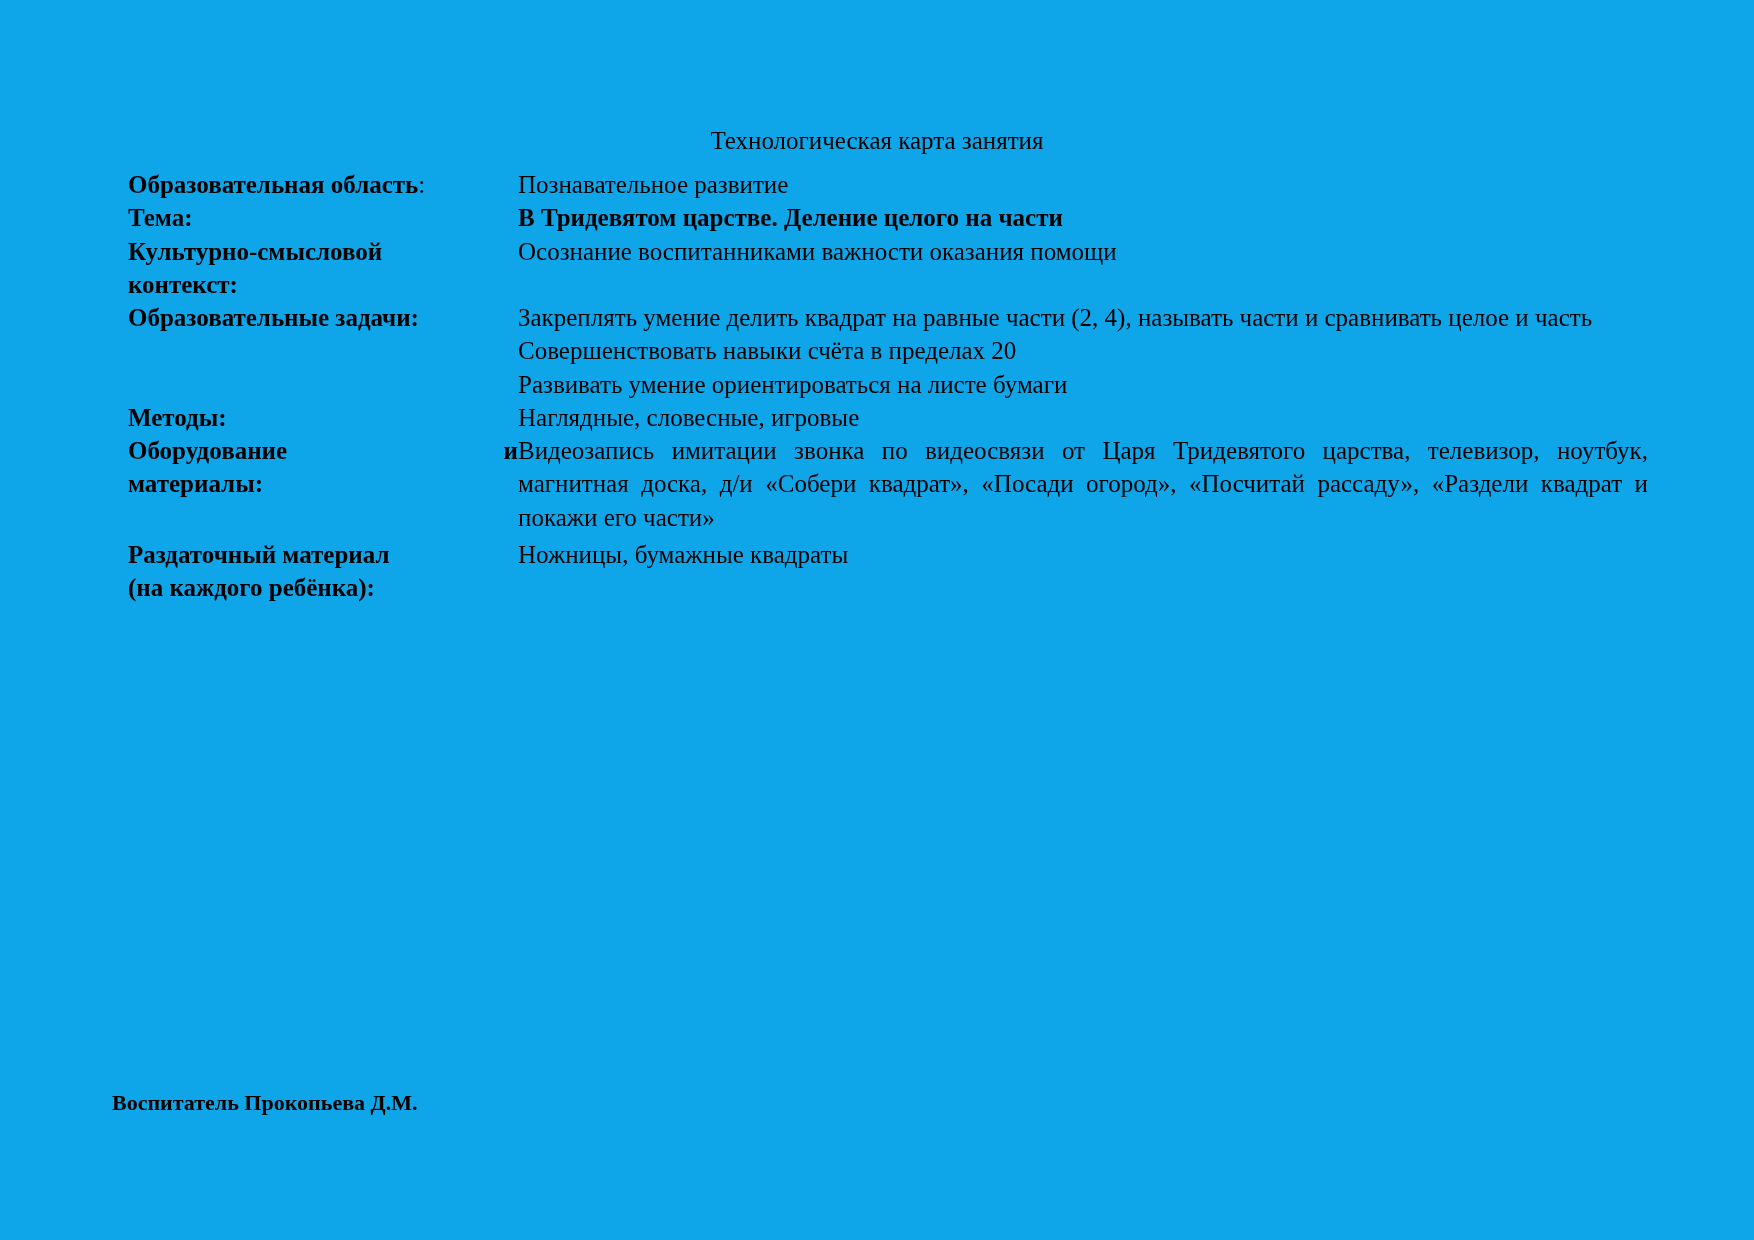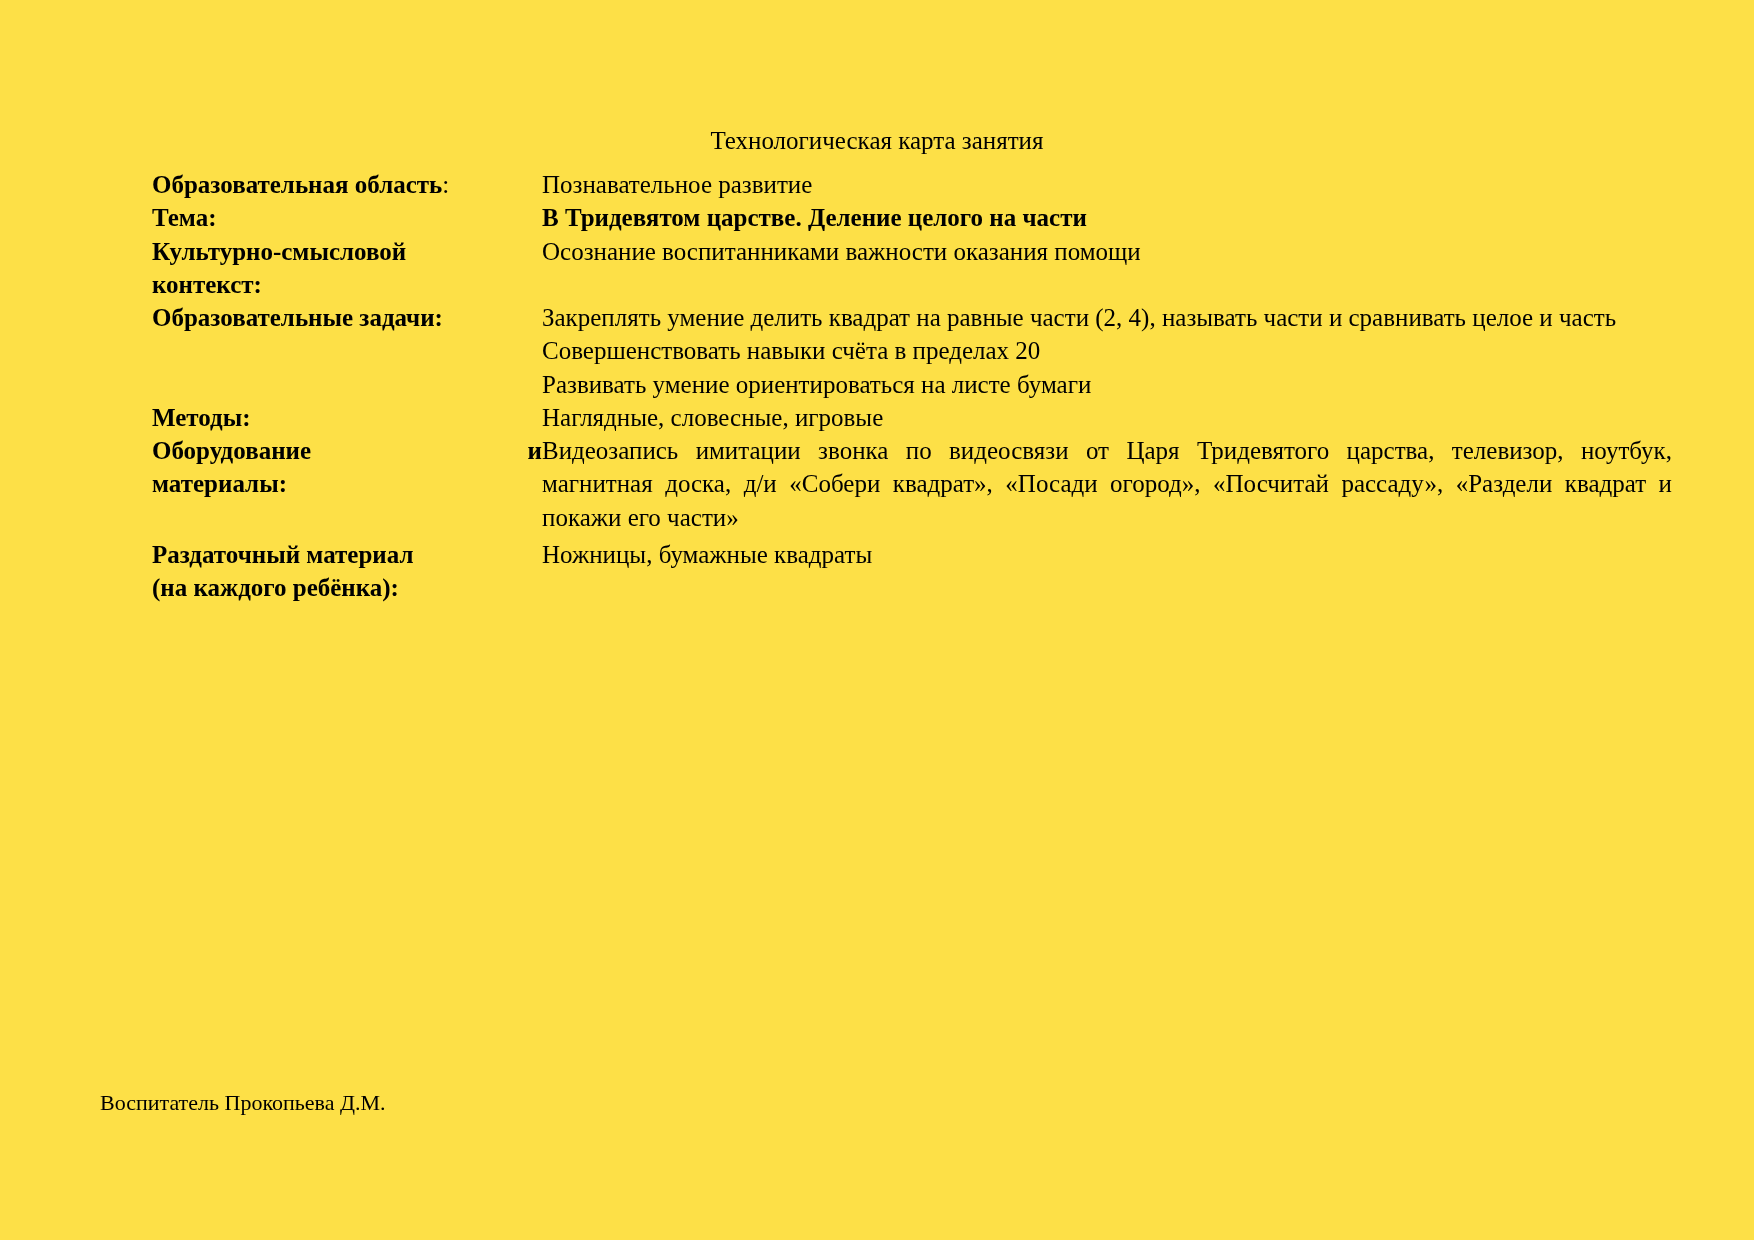--- a/index.html
+++ b/index.html
@@ -15,37 +15,36 @@
     color: #000000;
     position: relative;
     overflow: hidden;
   }
   .page {
     position: absolute;
     top: 0;
     left: 0;
     width: 1754px;
     height: 1240px;
-    background: #fde047;
+    background: #0ea5e9;
   }
   .doc-title {
     position: absolute;
     top: 125px;
     left: 0;
     width: 1754px;
     text-align: center;
     font-size: 25px;
     line-height: 1.25;
   }
   .content {
     position: absolute;
     top: 168px;
     left: 128px;
     width: 1520px;
-    margin-left: 24px;
   }
   table.fields {
     border-collapse: collapse;
     width: 1520px;
     table-layout: fixed;
   }
   table.fields td {
     vertical-align: top;
     padding: 0;
     font-size: 25px;
@@ -77,23 +76,24 @@
   .label-justify {
     text-align: justify;
     text-align-last: justify;
     font-weight: bold;
   }
   .line2 {
     display: block;
   }
   .footer {
     position: absolute;
-    left: 100px;
+    left: 112px;
     top: 1090px;
     font-size: 22px;
+    font-weight: bold;
   }
 </style>
 </head>
 <body>
 
 <div class="page">
 
   <div class="doc-title">Технологическая карта занятия</div>
 
   <div class="content">

